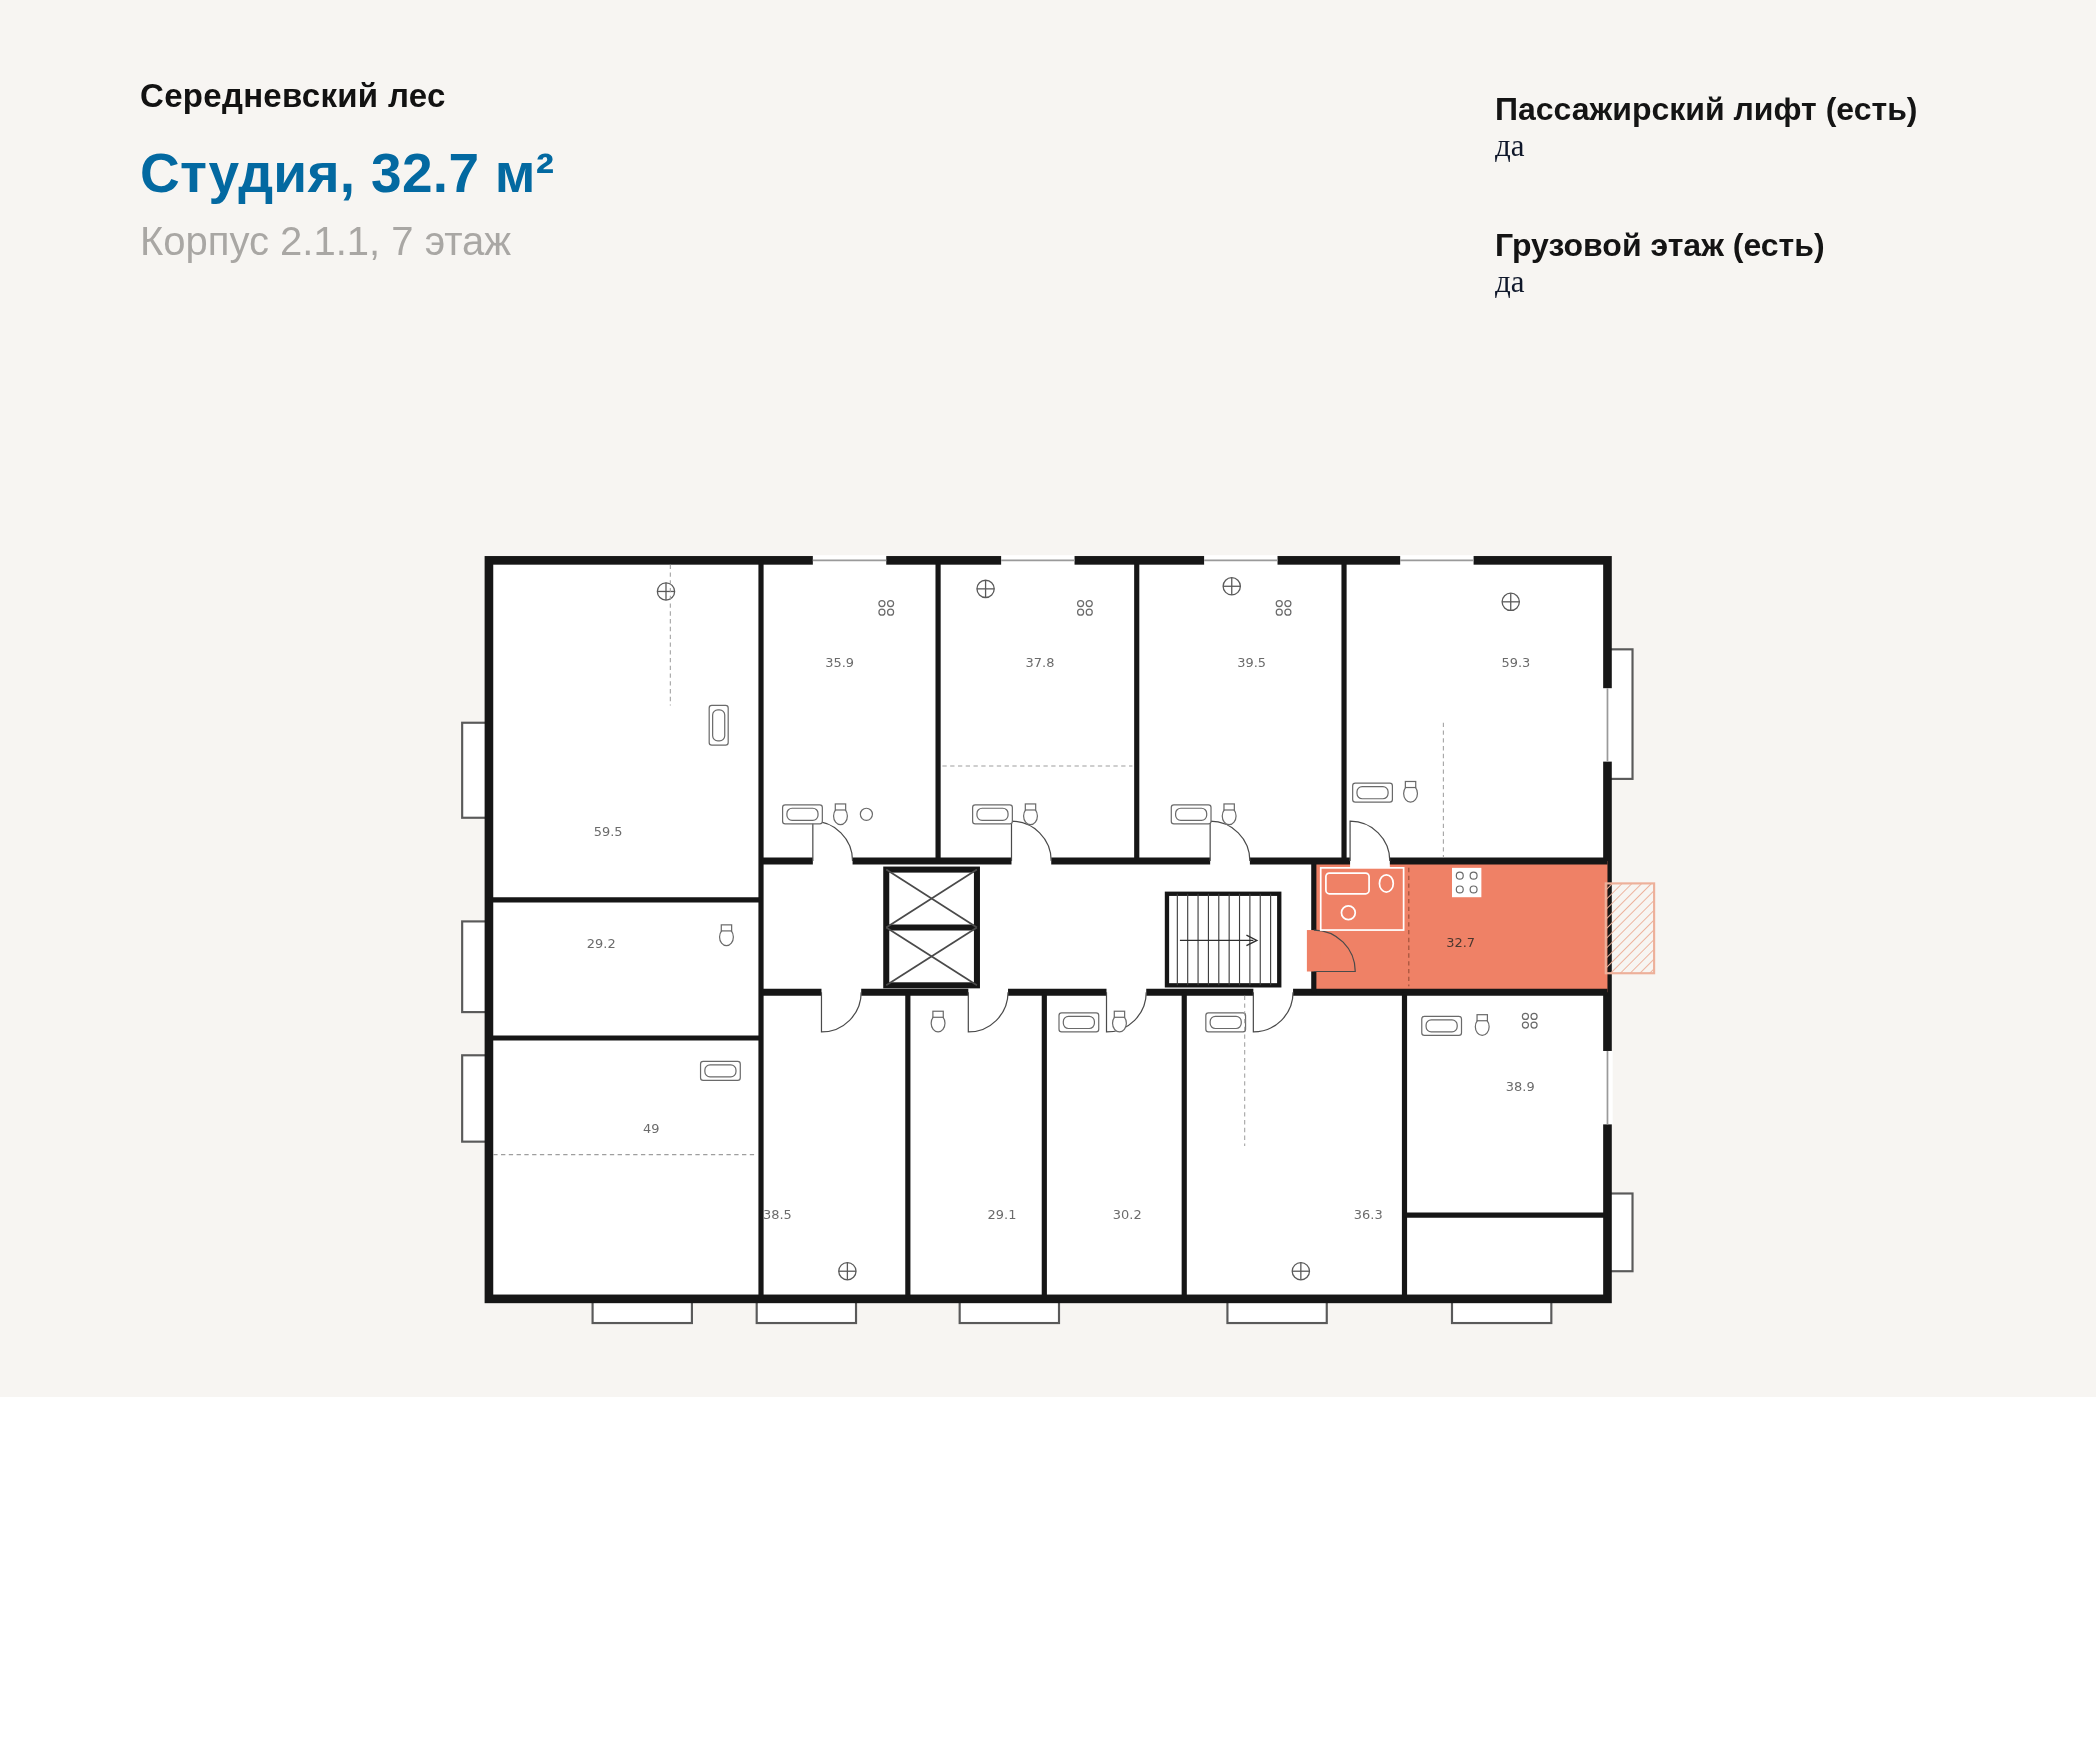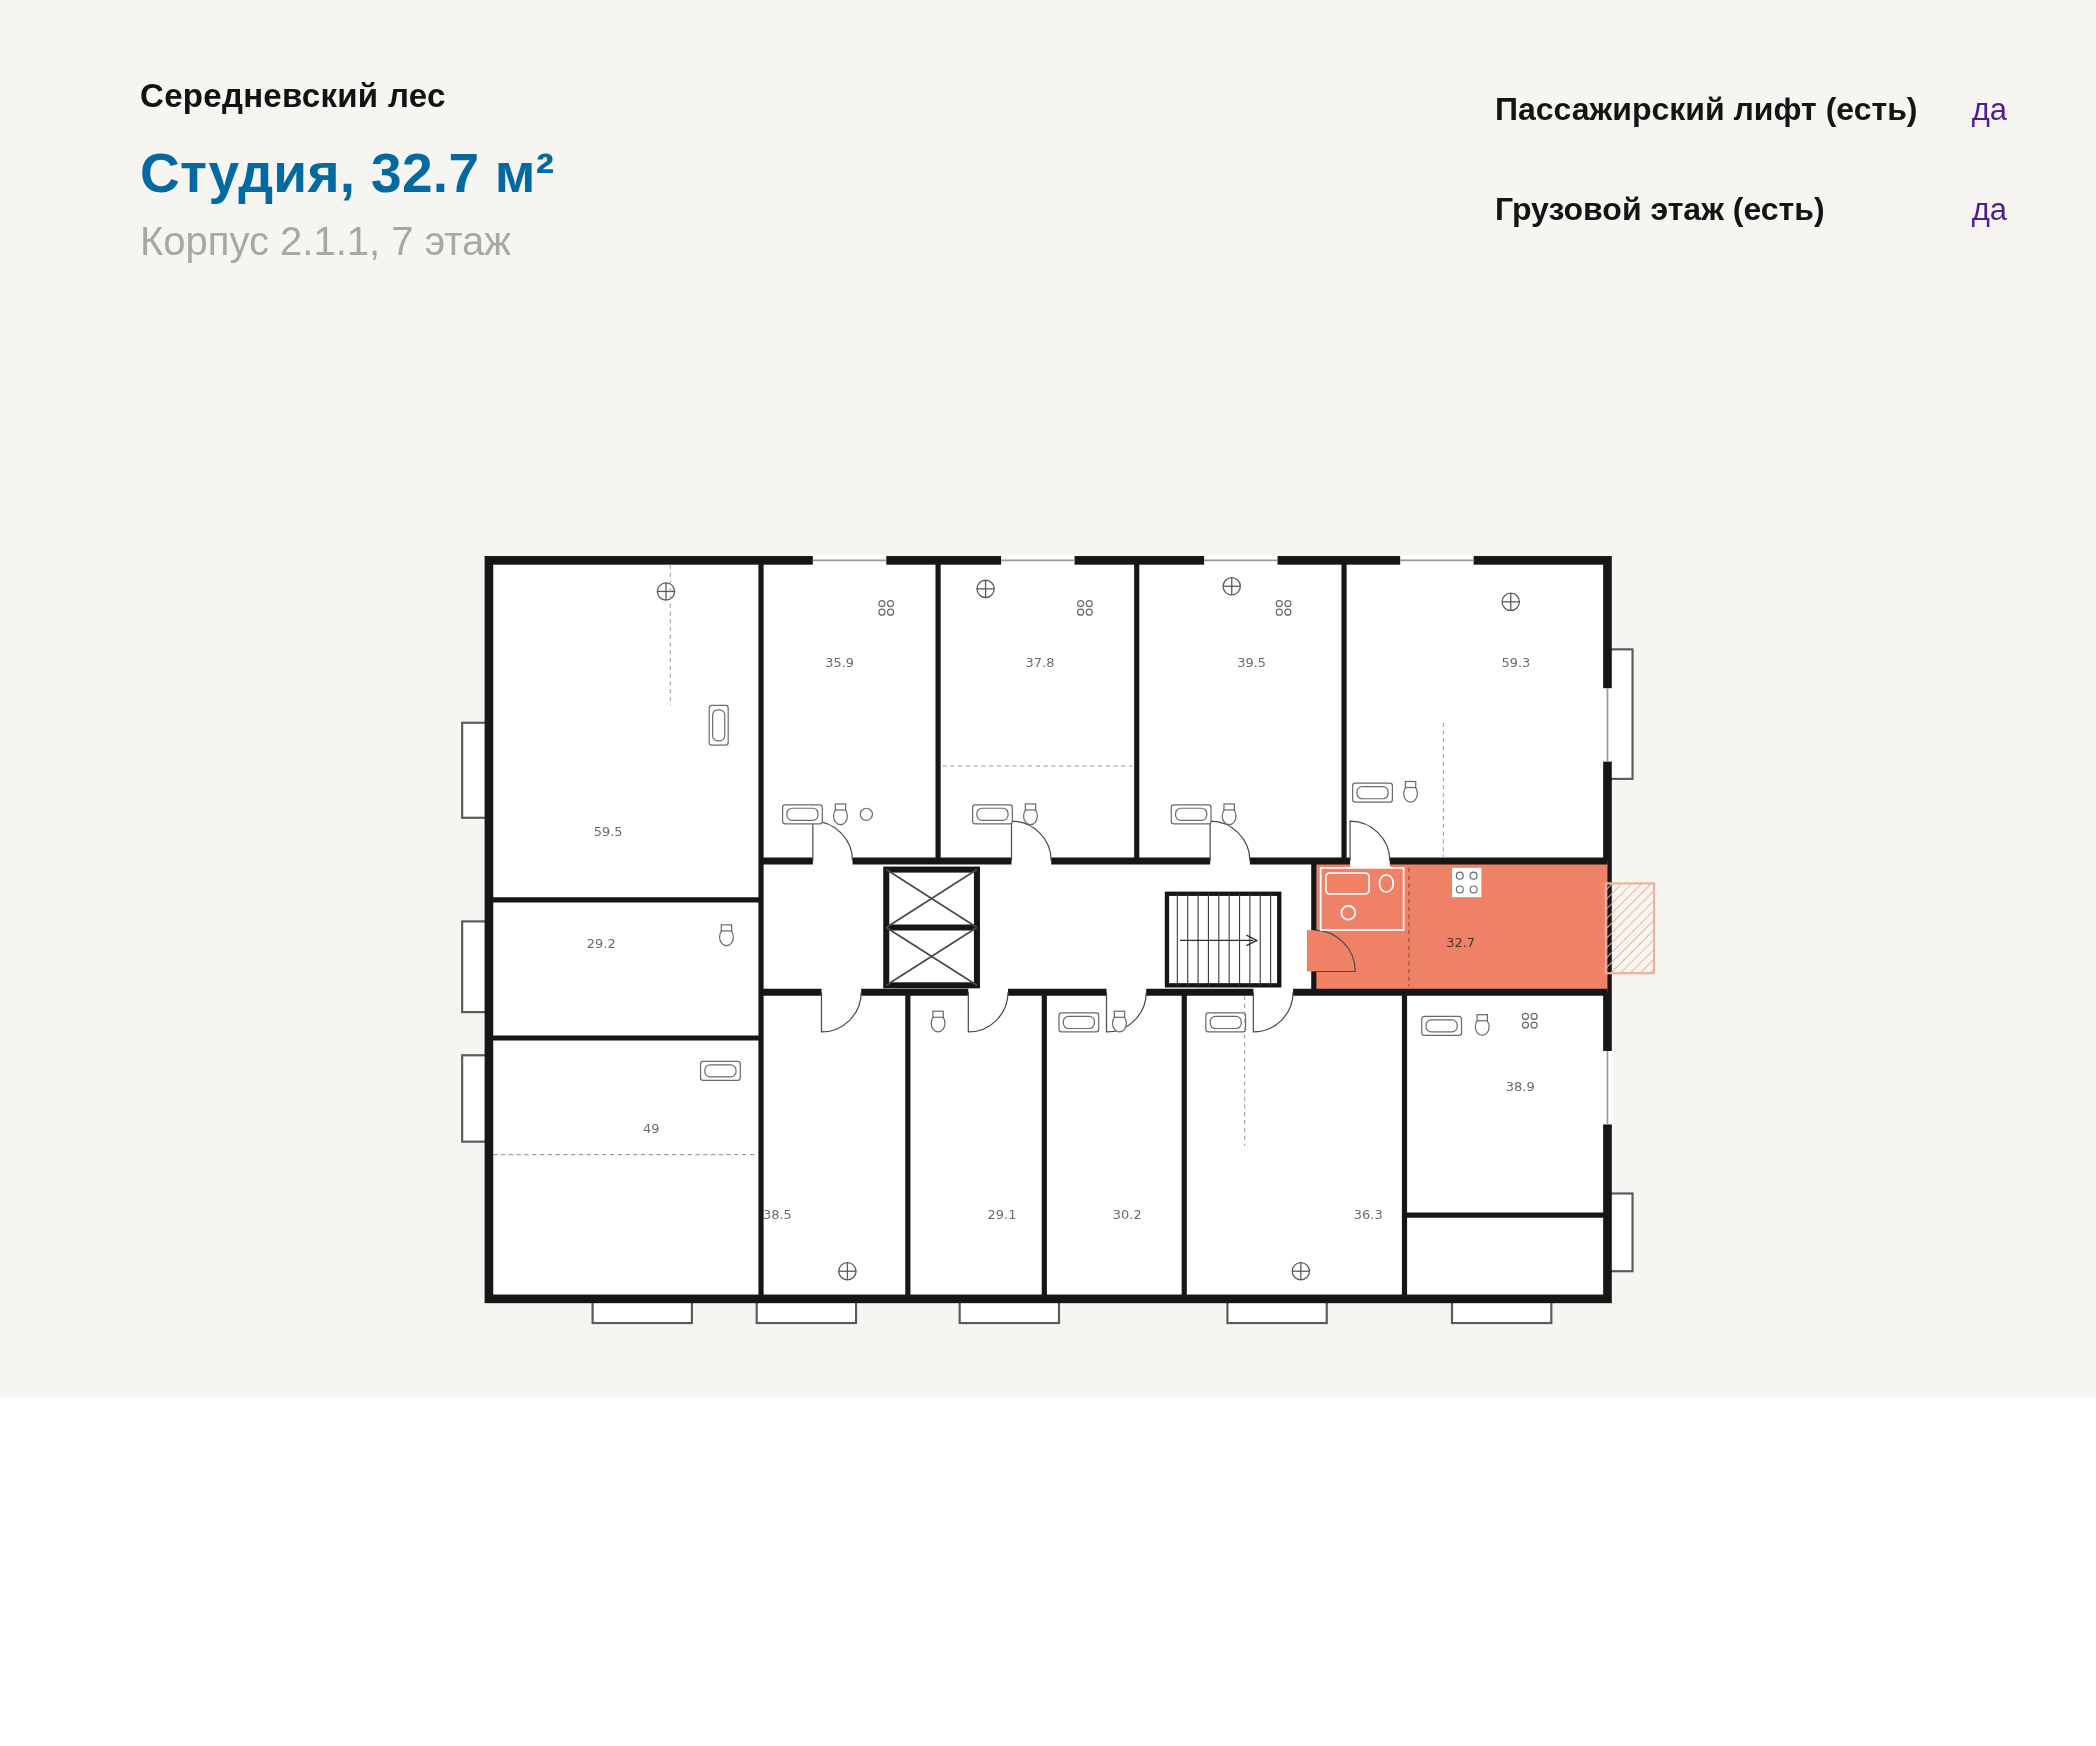--- a/index.html
+++ b/index.html
@@ -9,23 +9,23 @@
     background:#f7f5f2;
     font-family:"Liberation Sans","DejaVu Sans",sans-serif;
     overflow:hidden;
   }
   .header-left { position:absolute; left:140px; top:77px; }
   .project-name { font-size:33px; font-weight:700; color:#121212; letter-spacing:0.3px; }
   .flat-title { font-size:55px; font-weight:700; color:#0369a1; margin-top:26px; letter-spacing:0.3px; }
   .flat-subtitle { font-size:40px; font-weight:400; color:#a9a7a4; margin-top:14px; }
 
   .elevator-block { position:absolute; left:1495px; top:91px; width:512px; }
-  .elevator-row { display:flex; justify-content:space-between; align-items:baseline; margin-bottom:63px; }
+  .elevator-row { display:flex; justify-content:space-between; align-items:baseline; margin-bottom:63px;flex-direction:column; }
   .elevator-label { font-size:32px; font-weight:700; color:#141414; }
-  .elevator-value { font-size:31px; font-weight:400; color:#4c1d95; }
+  .elevator-value { font-size:31px; font-weight:400; color:#0f172a;font-family:Liberation Serif, serif; }
 
   .floor-plan-wrap { position:absolute; left:450px; top:550px; }
 
   .logo { position:absolute; left:150px; top:1614px; font-size:46px; font-weight:800;
           color:#fb4e0b; letter-spacing:1.7px; cursor:pointer; }
 
   svg text { font-family:"DejaVu Sans","Liberation Sans",sans-serif; }
 </style>
 </head>
 <body>

